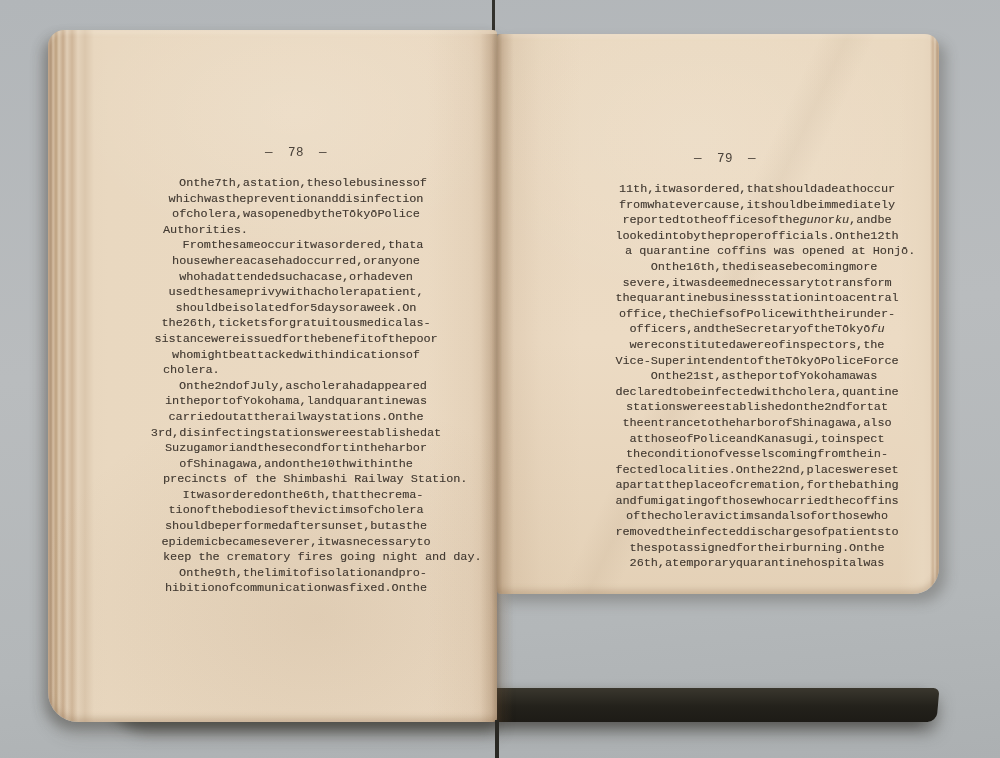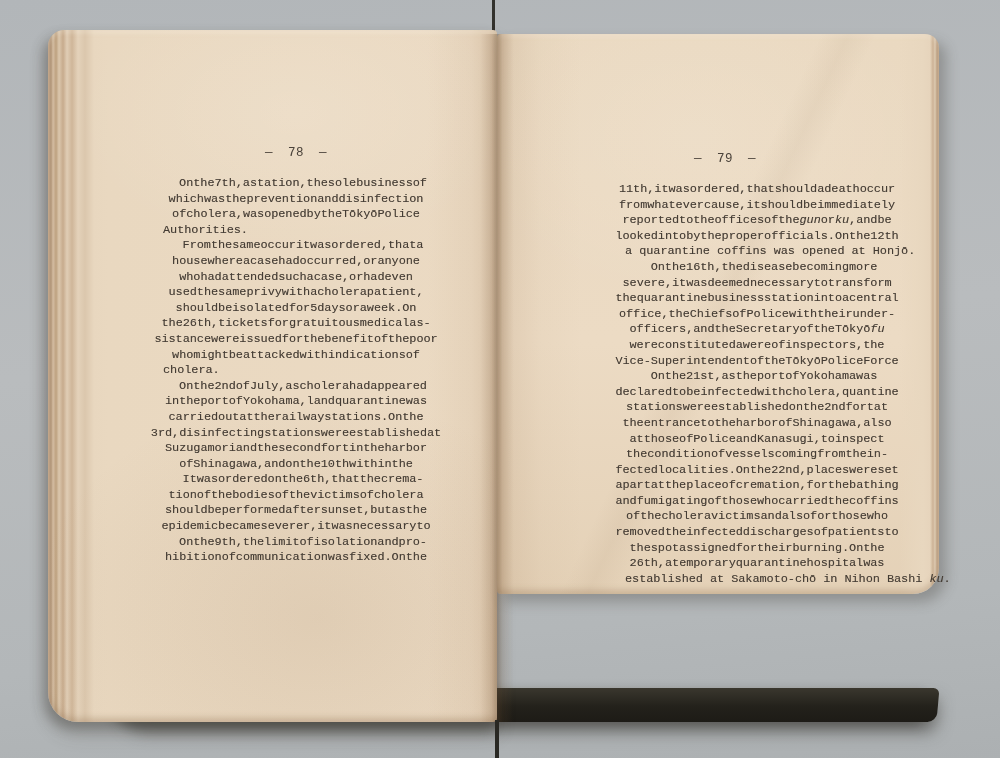--- a/index.html
+++ b/index.html
@@ -248,20 +248,21 @@
           <div class="line">
             <span class="w">of</span>
             <span class="w">Shinagawa,</span>
             <span class="w">and</span>
             <span class="w">on</span>
             <span class="w">the</span>
             <span class="w">10th</span>
             <span class="w">within</span>
             <span class="w">the</span>
           </div>
+          <div class="line lastline">precincts of the Shimbashi Railway Station.</div>
         </div>
         <div class="para">
           <div class="line firstline">
             <span class="w">It</span>
             <span class="w">was</span>
             <span class="w">ordered</span>
             <span class="w">on</span>
             <span class="w">the</span>
             <span class="w">6th,</span>
             <span class="w">that</span>
@@ -291,20 +292,21 @@
           </div>
           <div class="line">
             <span class="w">epidemic</span>
             <span class="w">became</span>
             <span class="w">severer,</span>
             <span class="w">it</span>
             <span class="w">was</span>
             <span class="w">necessary</span>
             <span class="w">to</span>
           </div>
+          <div class="line lastline">keep the crematory fires going night and day.</div>
         </div>
         <div class="para">
           <div class="line firstline">
             <span class="w">On</span>
             <span class="w">the</span>
             <span class="w">9th,</span>
             <span class="w">the</span>
             <span class="w">limit</span>
             <span class="w">of</span>
             <span class="w">isolation</span>
@@ -563,19 +565,18 @@
             <span class="w">the</span>
           </div>
           <div class="line">
             <span class="w">26th,</span>
             <span class="w">a</span>
             <span class="w">temporary</span>
             <span class="w">quarantine</span>
             <span class="w">hospital</span>
             <span class="w">was</span>
           </div>
-          <div class="line lastline">established at Sakamoto-chō in Nihon Bashi <i>ku</i>.</div>
         </div>
       </div>
   </div>
 
   <div class="gutter-shade"></div>
 </div>
 
 </body></html>

